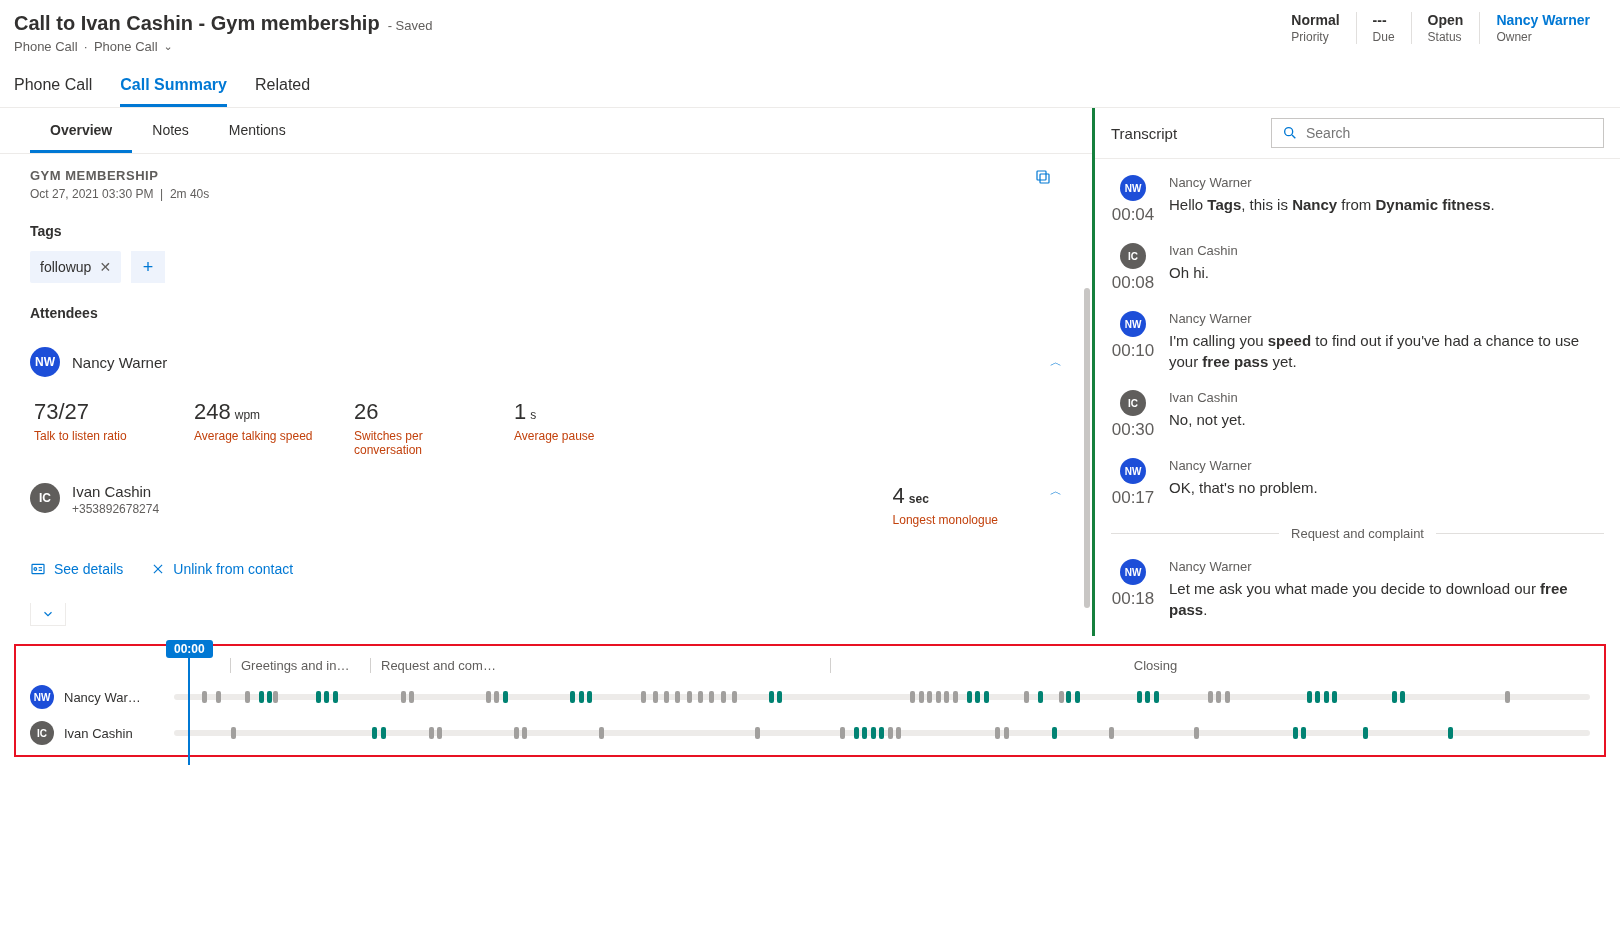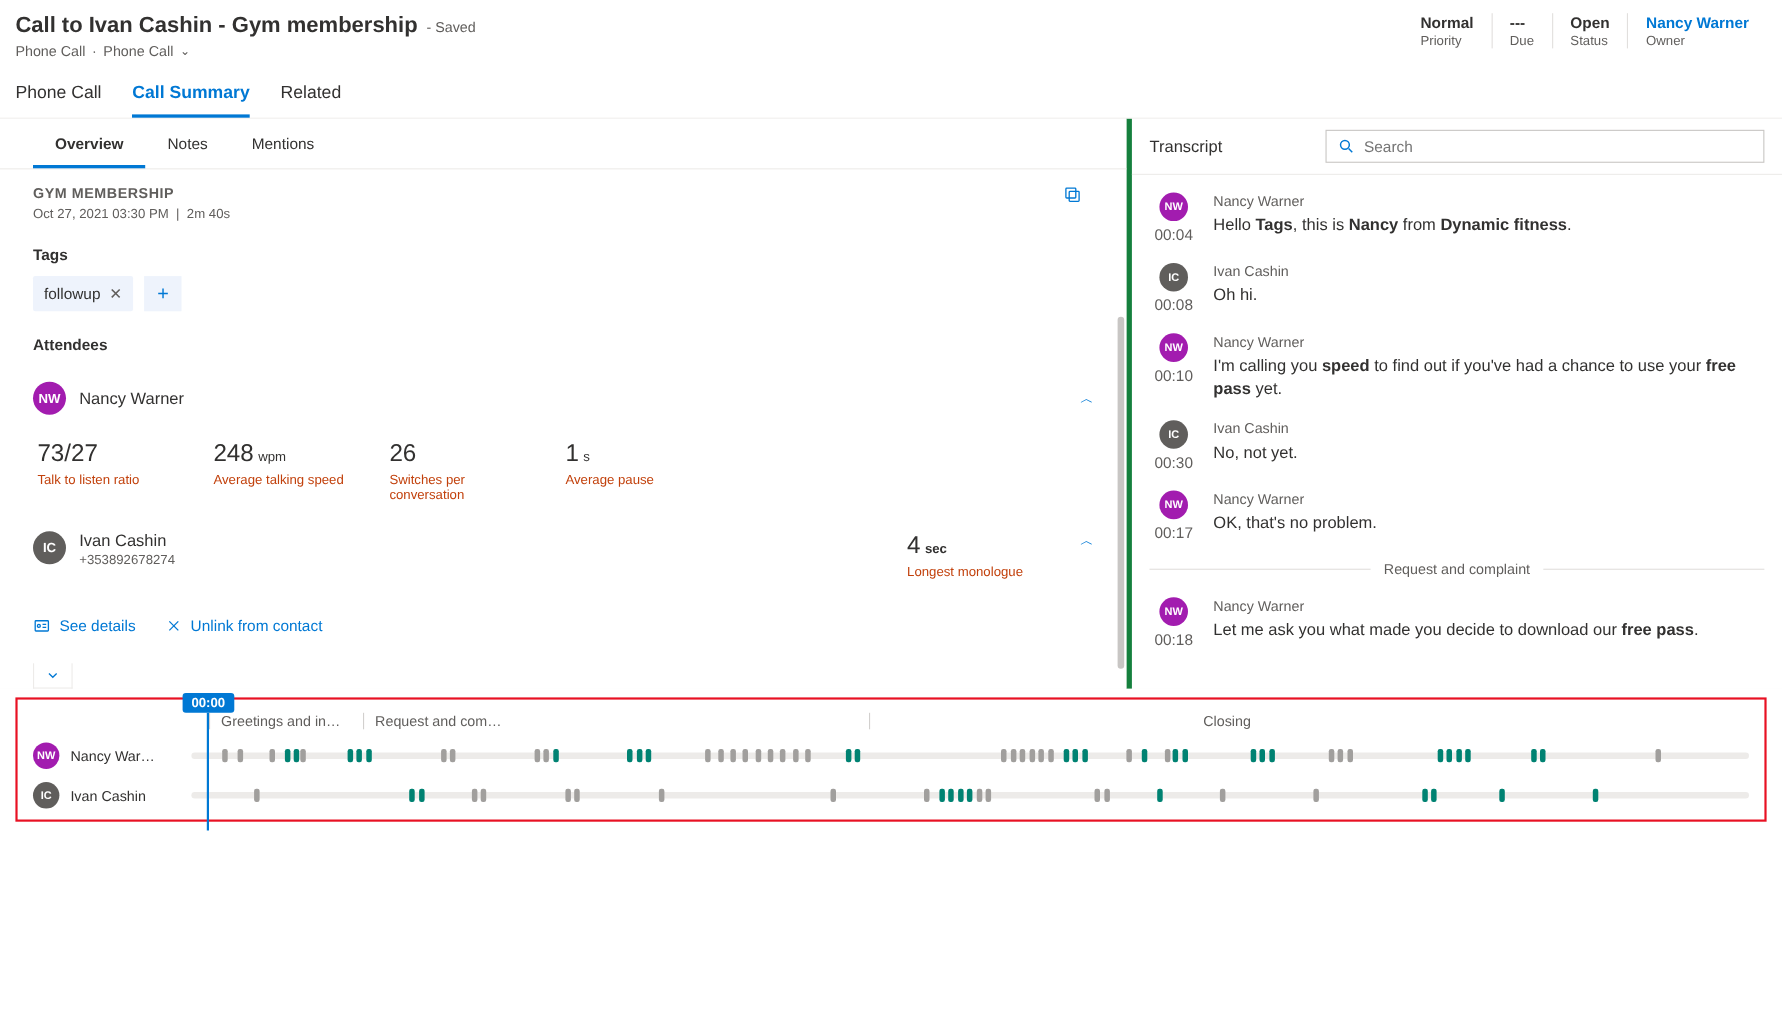--- a/index.html
+++ b/index.html
@@ -14,37 +14,37 @@
 .meta-item { padding: 0 16px; border-left: 1px solid #e1dfdd; text-align: left; }
 .meta-item:first-child { border-left: none; }
 .meta-val { font-size: 14px; font-weight: 600; }
 .meta-lbl { font-size: 12px; color: #605e5c; margin-top: 2px; }
 .meta-link { color: #0078d4; }
 .main-tabs { display: flex; gap: 28px; padding: 18px 14px 0; border-bottom: 1px solid #edebe9; }
 .main-tab { padding-bottom: 10px; font-size: 16px; cursor: pointer; }
 .main-tab.active { font-weight: 600; border-bottom: 3px solid #0078d4; color: #0078d4; }
 .body-area { display: flex; background: #faf9f8; }
 .left-col { flex: 1; background: #fff; }
-.right-col { width: 596px; background: #fff; border-left: 5px solid #15803d; }
+.right-col { width: 528px; background: #fff; border-left: 3px solid #15803d; }
 .sub-tabs { display: flex; gap: 0; padding: 0 30px; border-bottom: 1px solid #edebe9; }
 .sub-tab { padding: 14px 20px 12px; font-size: 14px; cursor: pointer; }
 .sub-tab.active { font-weight: 600; border-bottom: 3px solid #0078d4; }
 .overview { padding: 14px 30px; position: relative; }
 .ov-title { font-size: 13px; font-weight: 600; color: #605e5c; letter-spacing: 0.5px; }
 .ov-date { font-size: 12px; color: #605e5c; margin-top: 4px; }
 .copy-icon { position: absolute; right: 40px; top: 14px; color: #0078d4; cursor: pointer; }
 .section-head { font-size: 14px; font-weight: 600; margin-top: 22px; }
 .tags-row { display: flex; gap: 10px; margin-top: 12px; }
 .tag-chip { background: #eef3fc; padding: 6px 10px; border-radius: 2px; display: flex; align-items: center; gap: 8px; font-size: 14px; }
 .tag-chip .x { color: #605e5c; cursor: pointer; font-size: 14px; }
 .tag-add { background: #eef3fc; width: 34px; height: 32px; display: flex; align-items: center; justify-content: center; cursor: pointer; color: #0078d4; font-size: 18px; }
 .attendee-block { margin-top: 16px; }
 .att-head { display: flex; align-items: center; gap: 12px; padding: 10px 0; }
 .avatar { width: 30px; height: 30px; border-radius: 50%; display: flex; align-items: center; justify-content: center; font-size: 12px; font-weight: 600; color: #fff; }
-.av-nw { background: #a21caf; }
+.av-nw { background: #1d4ed8; }
 .av-ic { background: #605e5c; }
 .att-name { font-size: 15px; flex: 1; }
 .att-phone { font-size: 12px; color: #605e5c; margin-top: 2px; }
 .chev { color: #0078d4; cursor: pointer; font-size: 12px; }
 .stats-row { display: flex; gap: 40px; margin-top: 12px; padding-left: 4px; }
 .stat { min-width: 120px; }
 .stat-val { font-size: 22px; font-weight: 400; display: flex; align-items: baseline; gap: 4px; }
 .stat-unit { font-size: 12px; }
 .stat-lbl { font-size: 12px; color: #c2410c; margin-top: 4px; max-width: 120px; }
 .att-flex { display: flex; align-items: flex-start; gap: 12px; }
@@ -54,21 +54,21 @@
 .link-item { display: flex; align-items: center; gap: 8px; color: #0078d4; cursor: pointer; font-size: 14px; }
 .down-toggle { margin-top: 12px; padding: 4px 10px; border: 1px solid #edebe9; border-top: none; display: inline-flex; cursor: pointer; }
 .right-head { display: flex; padding: 10px 16px; gap: 20px; align-items: center; border-bottom: 1px solid #edebe9; }
 .trans-title { font-size: 15px; flex: 0 0 140px; }
 .search-box { flex: 1; display: flex; align-items: center; gap: 8px; border: 1px solid #c8c6c4; padding: 6px 10px; }
 .search-box input { border: none; outline: none; flex: 1; font-size: 14px; }
 .search-icon { color: #0078d4; }
 .transcript { padding: 16px; display: flex; flex-direction: column; gap: 18px; max-height: 480px; overflow-y: auto; }
 .turn { display: flex; gap: 14px; }
 .turn-left { display: flex; flex-direction: column; align-items: center; gap: 4px; width: 44px; }
-.turn-time { font-size: 14px; color: #605e5c; }
+.turn-time { font-size: 17px; color: #605e5c; }
 .turn-body { flex: 1; }
 .turn-speaker { font-size: 13px; color: #605e5c; margin-bottom: 4px; }
 .turn-text { font-size: 15px; line-height: 1.4; }
 .turn-text b { font-weight: 600; }
 .divider-label { display: flex; align-items: center; gap: 12px; color: #605e5c; font-size: 13px; }
 .divider-label::before, .divider-label::after { content: ""; flex: 1; height: 1px; background: #e1dfdd; }
 .timeline-wrap { border: 2px solid #e81123; margin: 8px 14px; padding: 12px 14px 10px; position: relative; }
 .tl-marker { position: absolute; left: 150px; top: -6px; display: flex; flex-direction: column; align-items: center; z-index: 2; }
 .tl-badge { background: #0078d4; color: #fff; font-size: 12px; padding: 2px 8px; border-radius: 3px; font-weight: 600; }
 .tl-line { width: 2px; height: 110px; background: #0078d4; }
@@ -306,21 +306,21 @@
       </div>
   </div>
 </div>
 
 <div class="timeline-wrap">
   <div class="tl-marker">
     <div class="tl-badge">00:00</div>
     <div class="tl-line"></div>
   </div>
   <div class="tl-segments" id="tl-segments">
-      <div class="tl-seg" style="width: 140px;">Greetings and in…</div>
+      <div class="tl-seg" style="width: 140px; margin-left: 40px;">Greetings and in…</div>
       <div class="tl-seg" style="width: 460px;">Request and com…</div>
       <div class="tl-seg" style="width: 640px; text-align: center;">Closing</div>
     </div>
   <div id="tl-rows">
       <div class="tl-row">
         <div class="tl-av av-nw">NW</div>
         <div class="tl-name">Nancy War…</div>
         <div class="tl-track">
           <div class="tick gray" style="left: 2%;"></div>
           <div class="tick gray" style="left: 3%;"></div>

